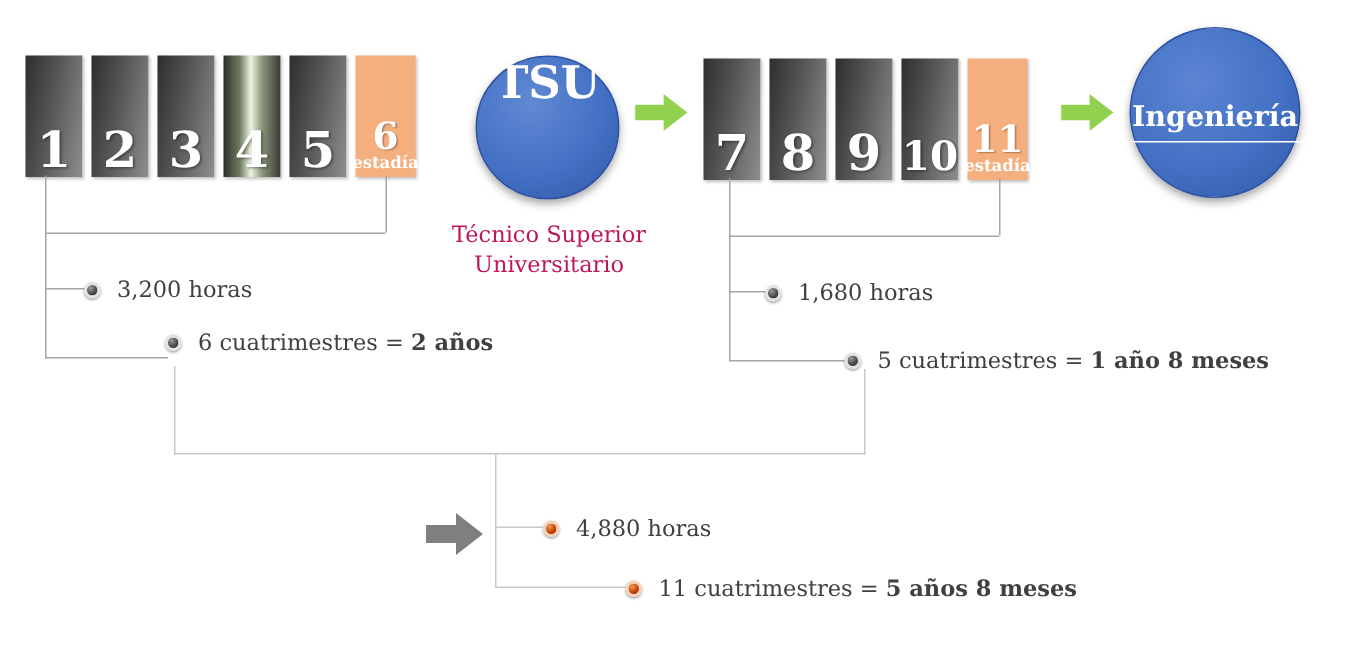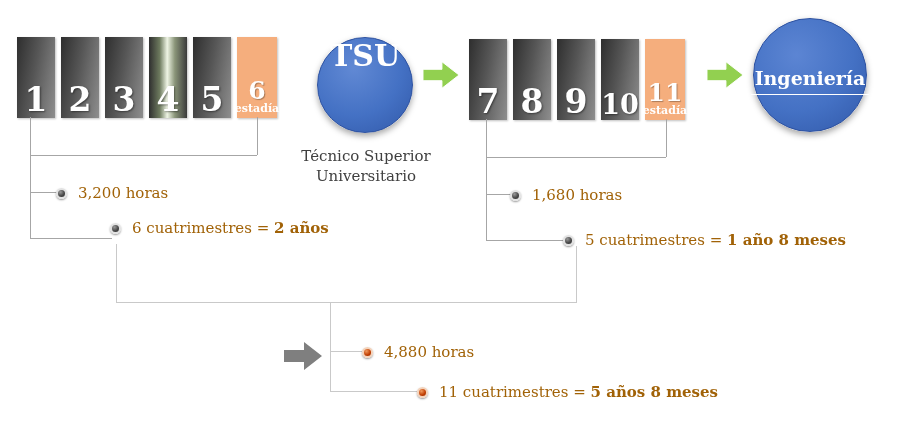--- a/index.html
+++ b/index.html
@@ -37,32 +37,32 @@
   }
   .circle.ing {
     left:753px; top:18px; width:114px; height:114px; font-size:19px;
     background:radial-gradient(circle at 38% 32%, #5c85d3, #4471c4 55%, #3158a8);
     border:1px solid #2d51a0;
   }
   .underlined { border-bottom:1.5px solid #ffffff; padding:0 4px 5px 4px;margin-top:48px; }
 
   .caption {
     position:absolute; left:296px; top:146px; width:140px;
-    text-align:center; font-size:15px; line-height:1.35; color:#404040;
+    text-align:center; font-size:15px; line-height:1.35; color:#be185d;
   }
 
   
   .arrow { position:absolute; }
 
   
   .line { position:absolute; background:#a6a6a6; }
   .line.light { background:#c9c9c9; }
 
   
-  .stat { position:absolute; display:flex; align-items:center; gap:11px; font-size:15px; color:#a16207; white-space:nowrap; }
+  .stat { position:absolute; display:flex; align-items:center; gap:11px; font-size:15px; color:#404040; white-space:nowrap; }
   .bullet { width:11px; height:11px; border-radius:50%; flex:none; box-shadow:0 1px 2px rgba(0,0,0,.4); }
   .bullet.gray {
     background:radial-gradient(circle at 35% 30%, #9a9a9a, #4a4a4a 55%, #2b2b2b);
     border:2.5px solid #e2e2e2;
   }
   .bullet.orange {
     background:radial-gradient(circle at 35% 30%, #f09a5e, #c03c00 60%, #8f2d00);
     border:2.5px solid #f3d3bc;
   }
 

